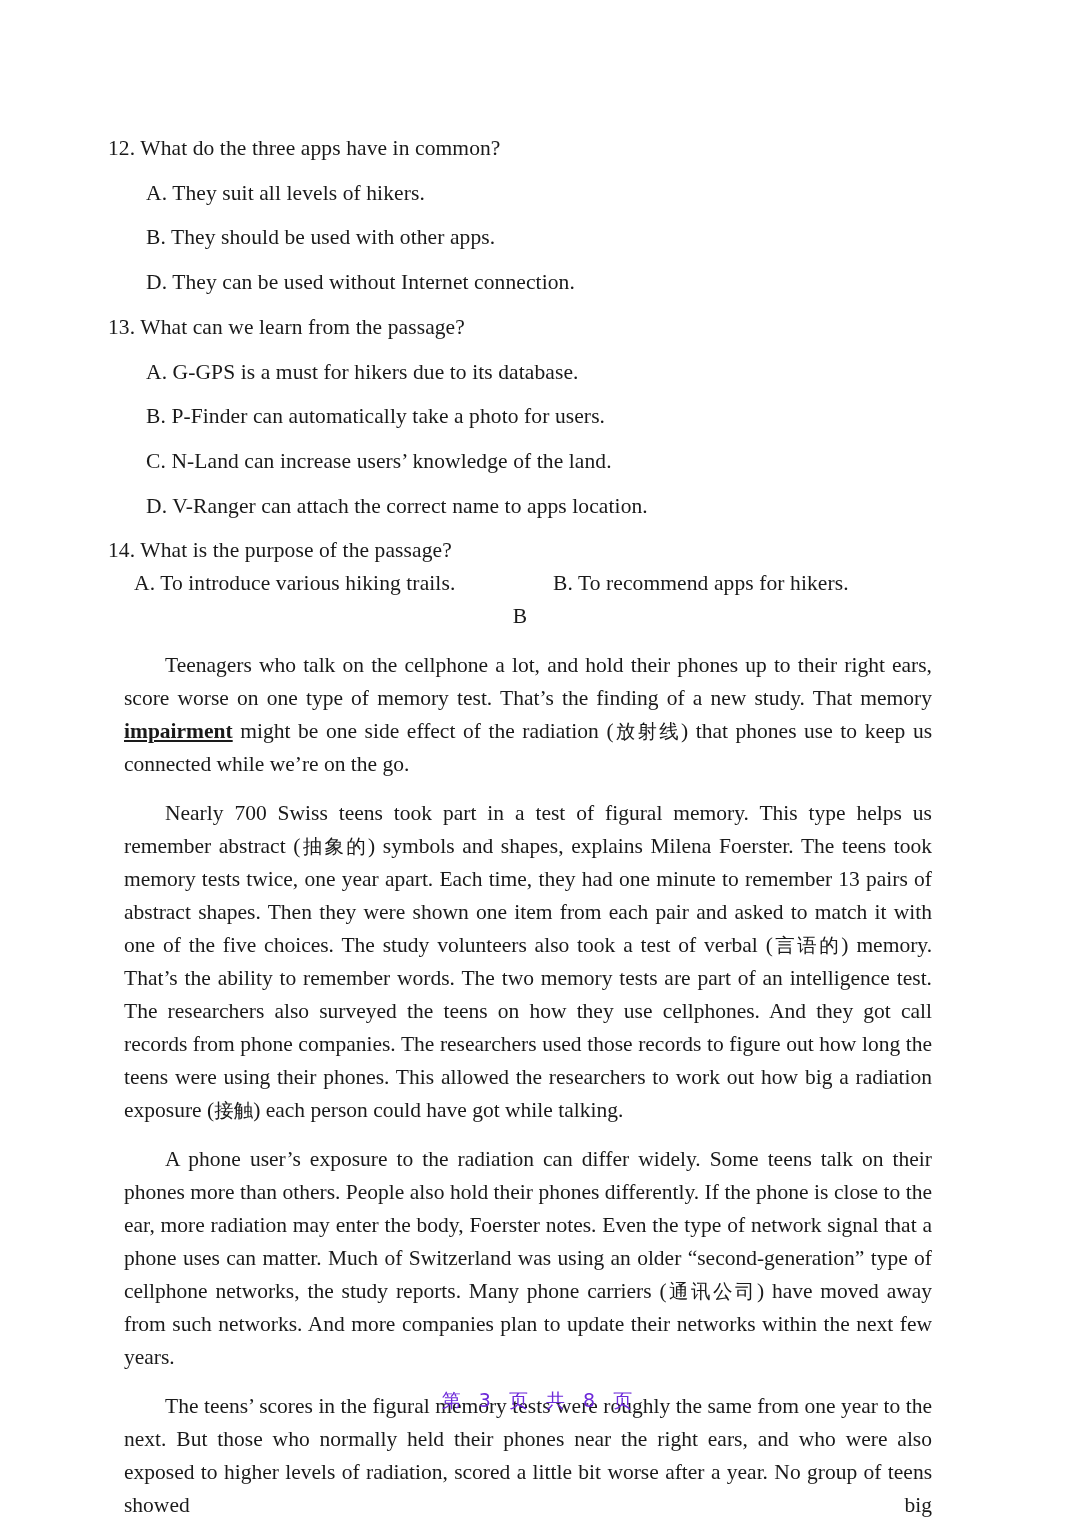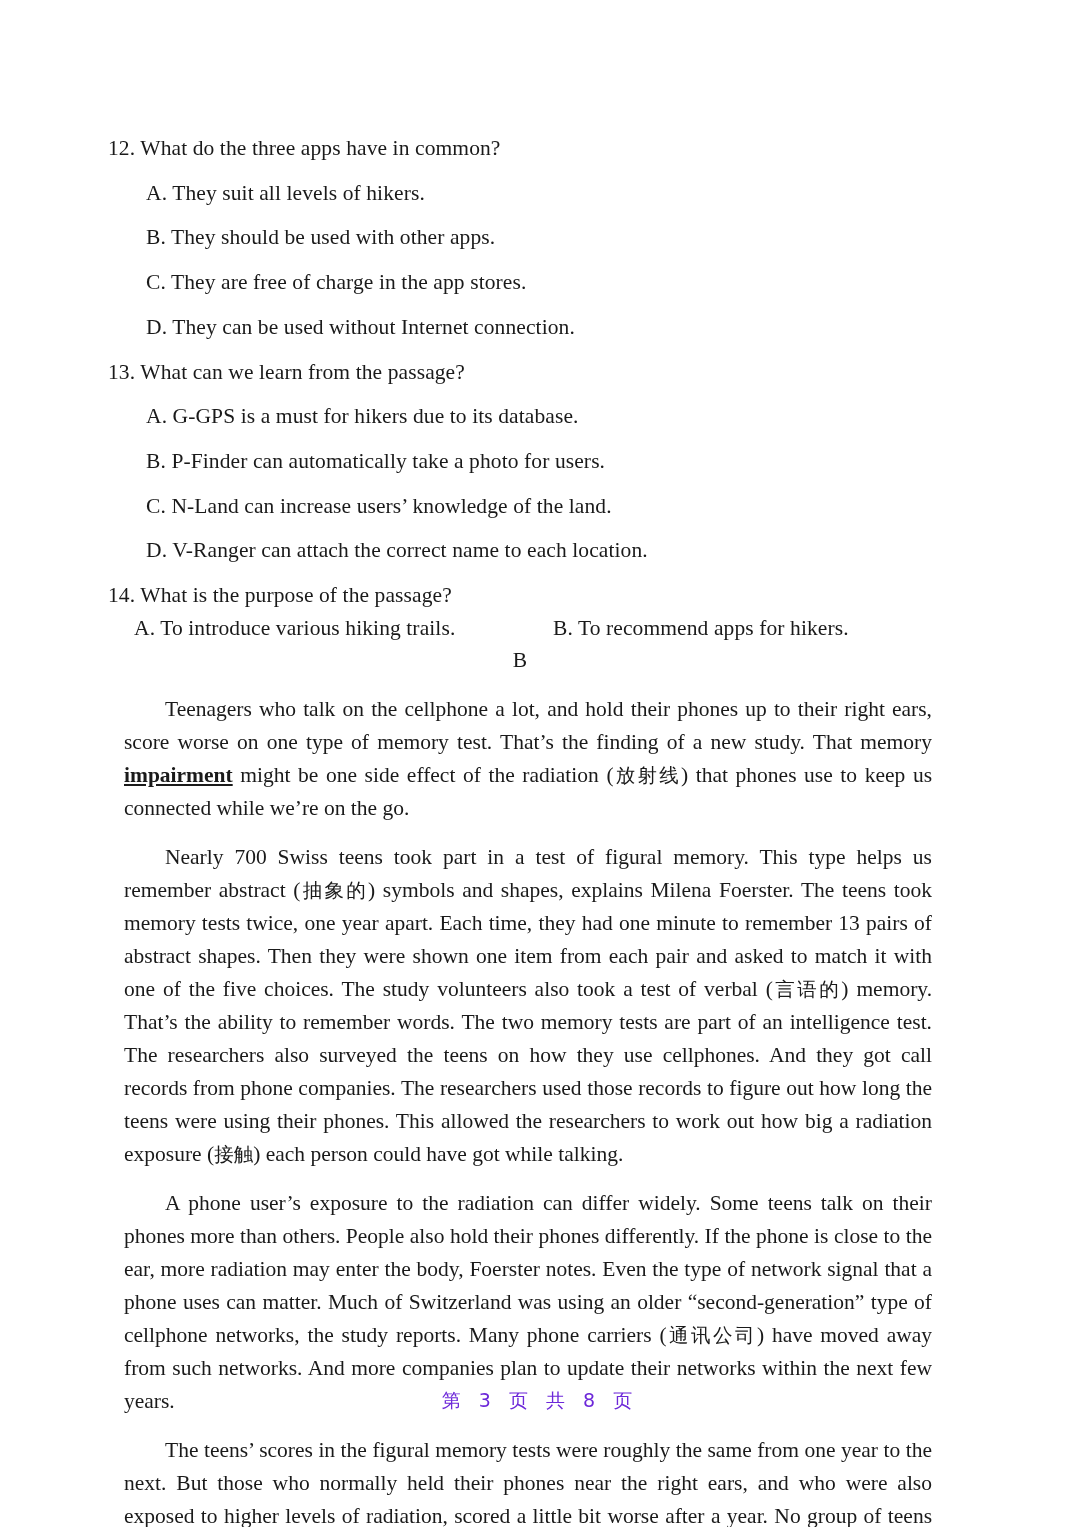--- a/index.html
+++ b/index.html
@@ -115,30 +115,29 @@
 <body>
 
 <div id="page">
 
   <div id="content">
 
     <div class="question">
       <p class="q-stem">12. What do the three apps have in common?</p>
       <p class="q-option">A. They suit all levels of hikers.</p>
       <p class="q-option">B. They should be used with other apps.</p>
-      <p class="q-option">C. They are free of charge in the app stores.</p>
       <p class="q-option">D. They can be used without Internet connection.</p>
     </div>
 
     <div class="question">
       <p class="q-stem">13. What can we learn from the passage?</p>
       <p class="q-option">A. G-GPS is a must for hikers due to its database.</p>
       <p class="q-option">B. P-Finder can automatically take a photo for users.</p>
       <p class="q-option">C. N-Land can increase users’ knowledge of the land.</p>
-      <p class="q-option">D. V-Ranger can attach the correct name to each location.</p>
+      <p class="q-option">D. V-Ranger can attach the correct name to apps location.</p>
     </div>
 
     <div class="question">
       <p class="q-stem">14. What is the purpose of the passage?</p>
       <div class="opt-row">
         <span class="opt-col-a">A. To introduce various hiking trails.</span>
         <span class="opt-col-b">B. To recommend apps for hikers.</span>
       </div>
     </div>
 

